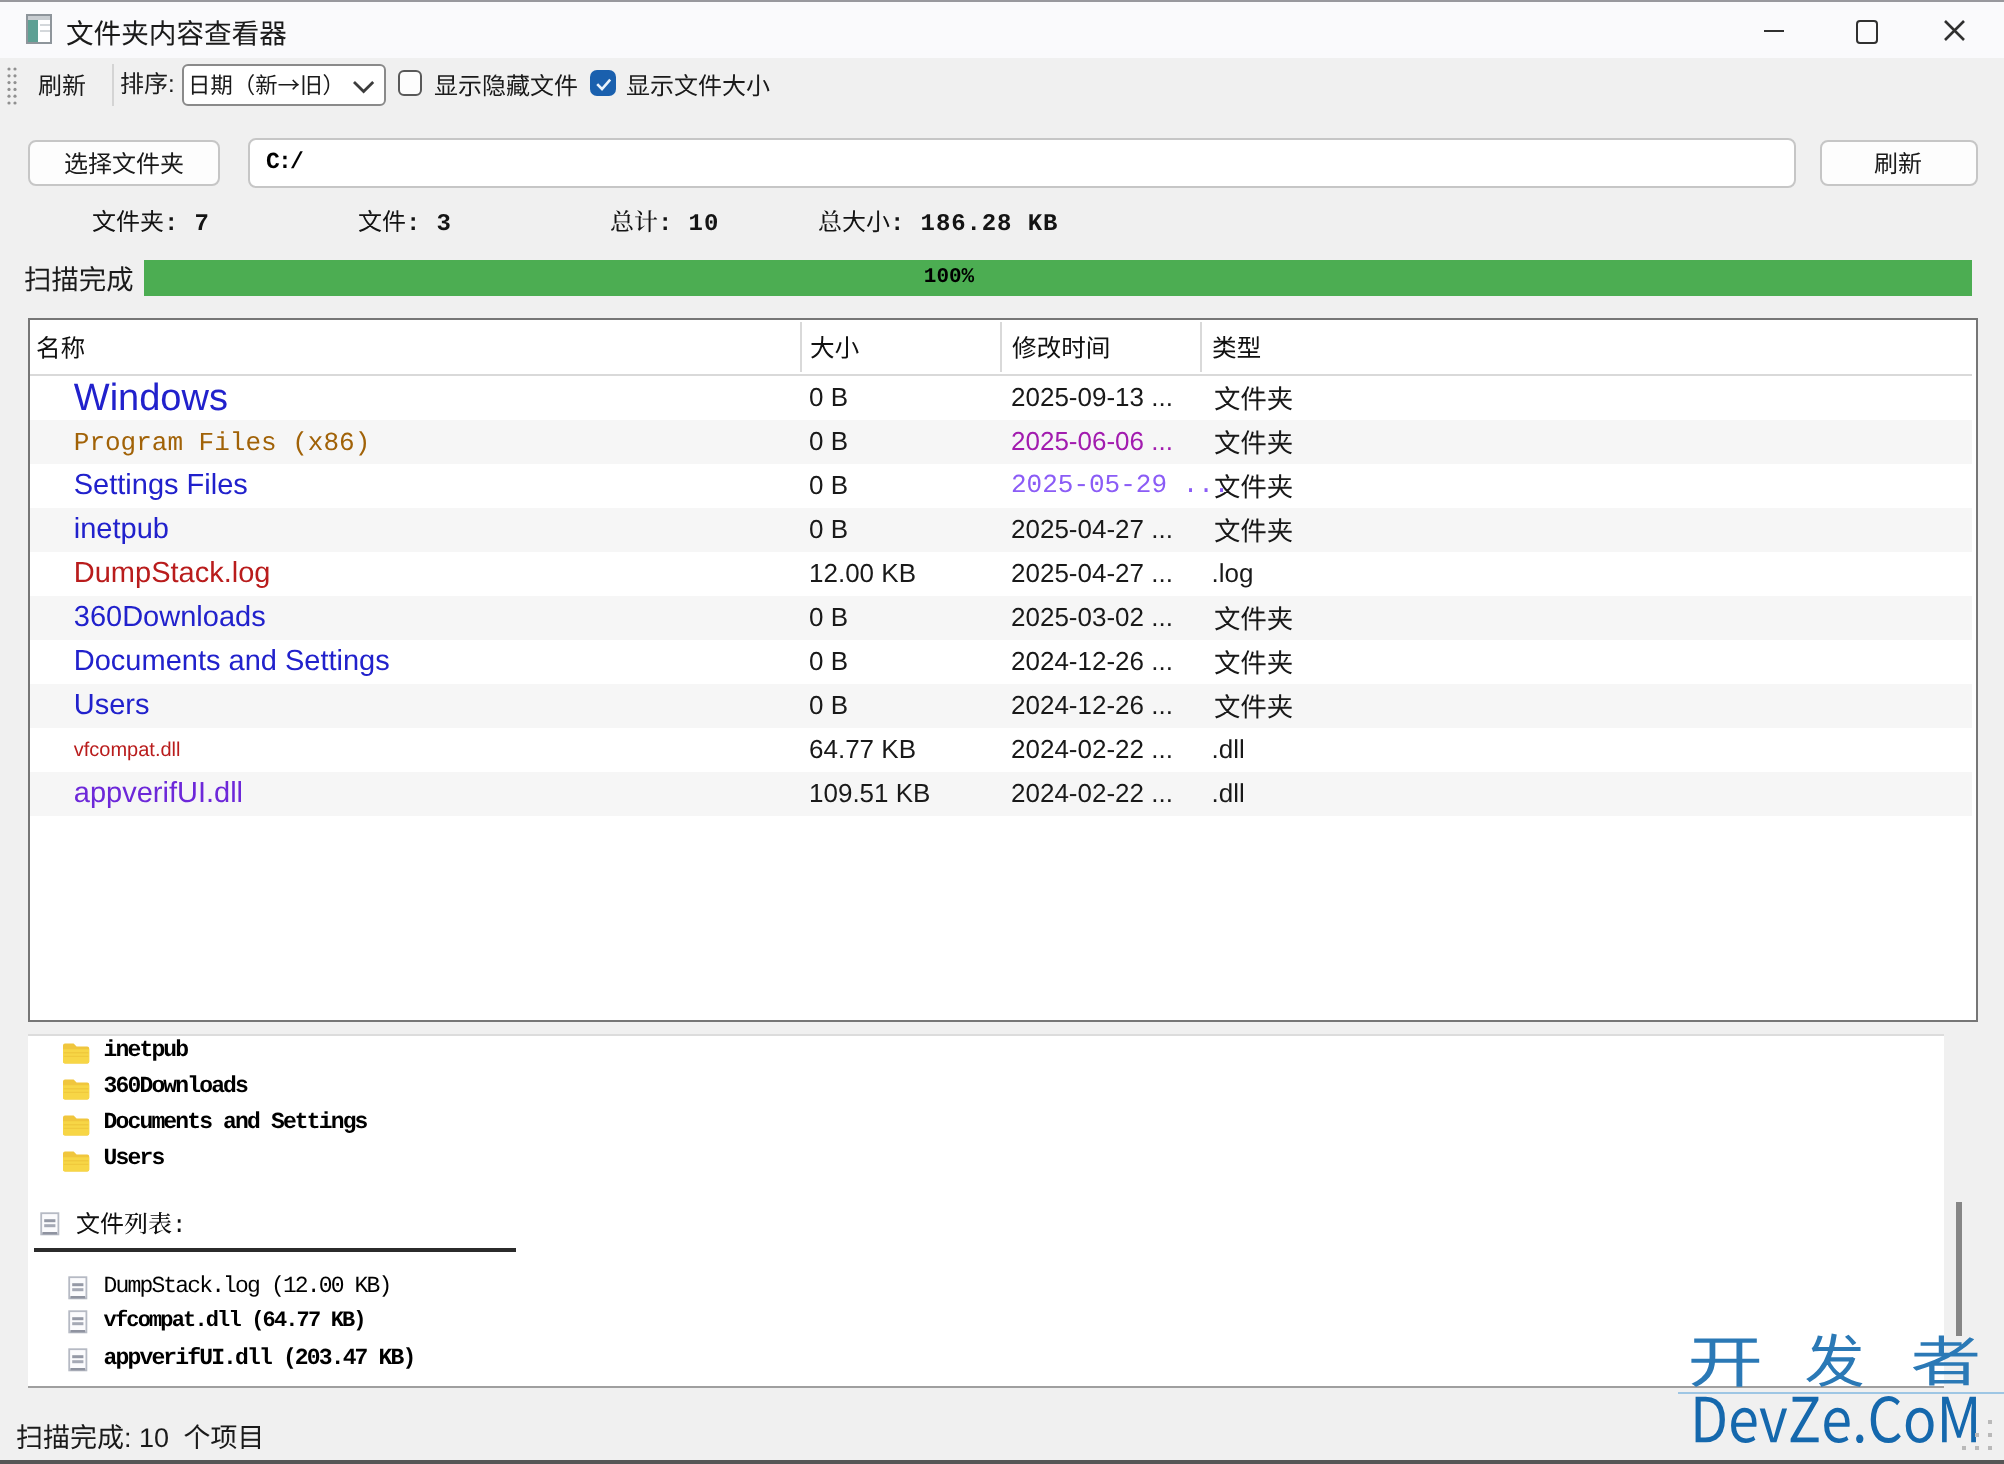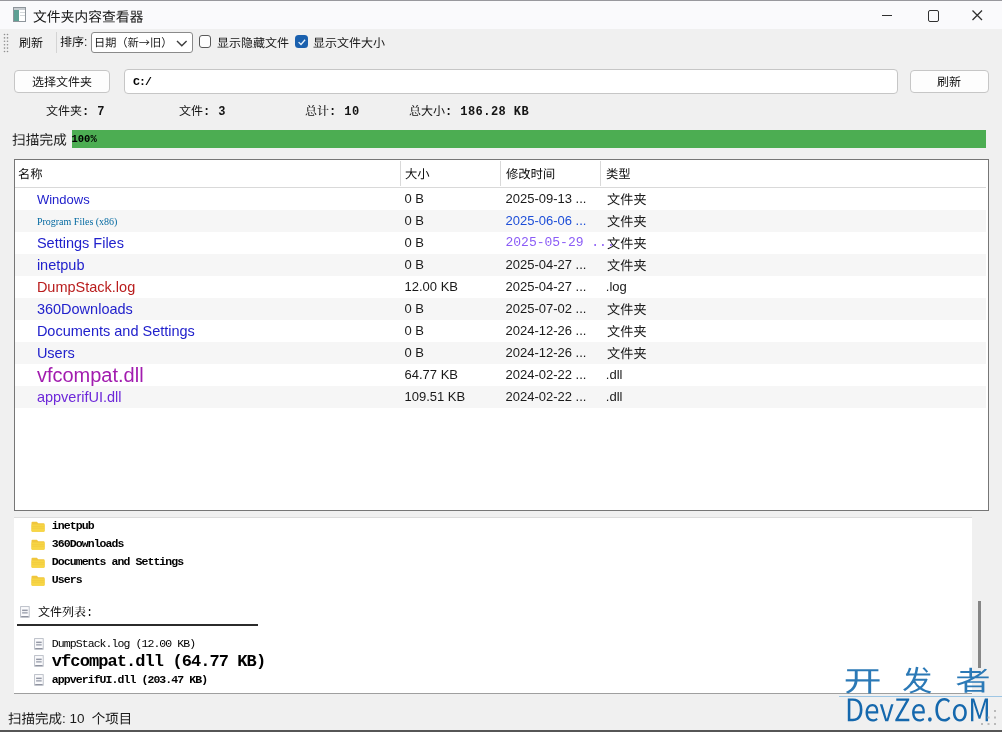--- a/index.html
+++ b/index.html
@@ -184,21 +184,21 @@
       <use href="#s5c0f" fill="#141414" transform="translate(24.00 10.14) scale(0.012000 -0.012000)"></use>
       <text x="36.00" y="10.14" font-family="Liberation Mono, monospace" font-size="12px" fill="#141414" font-weight="bold" letter-spacing="0.45">: 186.28 KB</text>
     </svg>
     <svg class="ab" style="left:12.2px;top:132.6px;overflow:visible" width="57" height="12.8">
       <use href="#s626b" fill="#1b1b1b" transform="translate(0.00 11.64) scale(0.013700 -0.013700)"></use>
       <use href="#s63cf" fill="#1b1b1b" transform="translate(13.70 11.64) scale(0.013700 -0.013700)"></use>
       <use href="#s5b8c" fill="#1b1b1b" transform="translate(27.40 11.64) scale(0.013700 -0.013700)"></use>
       <use href="#s6210" fill="#1b1b1b" transform="translate(41.10 11.64) scale(0.013700 -0.013700)"></use>
     </svg>
     <div class="ab" style="left:71.5px;top:129.6px;width:914px;height:18.2px;background:#4cad52"></div>
-    <div class="ab" style="left:71.5px;top:133.5px;width:806px;text-align:left;font-family:Liberation Mono, monospace;font-weight:bold;font-size:10.5px;color:#000;line-height:11px">100%</div>
+    <div class="ab" style="left:71.5px;top:133.5px;width:806px;text-align:center;font-family:Liberation Mono, monospace;font-weight:bold;font-size:10.5px;color:#000;line-height:11px">100%</div>
     <div class="ab" style="left:14.4px;top:158.8px;width:973px;height:350.4px;background:#fff;border:1px solid #767676"></div>
     <div class="ab" style="left:15.4px;top:210.0px;width:971px;height:22.0px;background:#f6f6f6"></div>
     <div class="ab" style="left:15.4px;top:254.0px;width:971px;height:22.0px;background:#f6f6f6"></div>
     <div class="ab" style="left:15.4px;top:298.0px;width:971px;height:22.0px;background:#f6f6f6"></div>
     <div class="ab" style="left:15.4px;top:342.0px;width:971px;height:22.0px;background:#f6f6f6"></div>
     <div class="ab" style="left:15.4px;top:386.0px;width:971px;height:22.0px;background:#f6f6f6"></div>
     <div class="ab" style="left:15.4px;top:159.8px;width:971px;height:27.6px;background:#fff;border-bottom:1px solid #d9d9d9"></div>
     <div class="ab" style="left:399.9px;top:160.8px;width:1px;height:25px;background:#d9d9d9"></div>
     <div class="ab" style="left:499.8px;top:160.8px;width:1px;height:25px;background:#d9d9d9"></div>
     <div class="ab" style="left:600.4px;top:160.8px;width:1px;height:25px;background:#d9d9d9"></div>
@@ -213,31 +213,31 @@
     <svg class="ab" style="left:505.8px;top:168.3px;overflow:visible" width="51" height="11.4">
       <use href="#s4fee" fill="#111" transform="translate(0.00 10.34) scale(0.012300 -0.012300)"></use>
       <use href="#s6539" fill="#111" transform="translate(12.30 10.34) scale(0.012300 -0.012300)"></use>
       <use href="#s65f6" fill="#111" transform="translate(24.60 10.34) scale(0.012300 -0.012300)"></use>
       <use href="#s95f4" fill="#111" transform="translate(36.90 10.34) scale(0.012300 -0.012300)"></use>
     </svg>
     <svg class="ab" style="left:606.4px;top:168.3px;overflow:visible" width="27" height="11.3">
       <use href="#s7c7b" fill="#111" transform="translate(0.00 10.32) scale(0.012300 -0.012300)"></use>
       <use href="#s578b" fill="#111" transform="translate(12.30 10.32) scale(0.012300 -0.012300)"></use>
     </svg>
-    <div class="ab" style="left:36.9px;top:191.0px;font-family:Liberation Sans, sans-serif;font-size:13px;line-height:17px;color:#2121cc">Windows</div>
+    <div class="ab" style="left:36.9px;top:191.0px;font-family:Liberation Sans, sans-serif;font-size:19px;line-height:17px;color:#2121cc">Windows</div>
     <div class="ab" style="left:404.5px;top:191.0px;font-family:Liberation Sans, sans-serif;font-size:13px;line-height:16px;color:#191919">0 B</div>
     <div class="ab" style="left:505.5px;top:191.0px;font-family:Liberation Sans, sans-serif;font-size:13px;line-height:16px;color:#191919">2025-09-13 ...</div>
     <svg class="ab" style="left:606.5px;top:192.9px;overflow:visible" width="42" height="12.2">
       <use href="#s6587" fill="#191919" transform="translate(0.00 11.18) scale(0.013200 -0.013200)"></use>
       <use href="#s4ef6" fill="#191919" transform="translate(13.20 11.18) scale(0.013200 -0.013200)"></use>
       <use href="#s5939" fill="#191919" transform="translate(26.40 11.18) scale(0.013200 -0.013200)"></use>
     </svg>
-    <div class="ab" style="left:36.9px;top:213.0px;font-family:Liberation Serif, serif;font-size:10px;line-height:17px;color:#0369a1">Program Files (x86)</div>
+    <div class="ab" style="left:36.9px;top:213.0px;font-family:Liberation Mono, monospace;font-size:13px;line-height:17px;color:#a16207">Program Files (x86)</div>
     <div class="ab" style="left:404.5px;top:213.0px;font-family:Liberation Sans, sans-serif;font-size:13px;line-height:16px;color:#191919">0 B</div>
-    <div class="ab" style="left:505.5px;top:213.0px;font-family:Liberation Sans, sans-serif;font-size:13px;line-height:16px;color:#1d4ed8">2025-06-06 ...</div>
+    <div class="ab" style="left:505.5px;top:213.0px;font-family:Liberation Sans, sans-serif;font-size:13px;line-height:16px;color:#a21caf">2025-06-06 ...</div>
     <svg class="ab" style="left:606.5px;top:214.9px;overflow:visible" width="42" height="12.2">
       <use href="#s6587" fill="#191919" transform="translate(0.00 11.18) scale(0.013200 -0.013200)"></use>
       <use href="#s4ef6" fill="#191919" transform="translate(13.20 11.18) scale(0.013200 -0.013200)"></use>
       <use href="#s5939" fill="#191919" transform="translate(26.40 11.18) scale(0.013200 -0.013200)"></use>
     </svg>
     <div class="ab" style="left:36.9px;top:235.0px;font-family:Liberation Sans, sans-serif;font-size:14.5px;line-height:17px;color:#2121cc">Settings Files</div>
     <div class="ab" style="left:404.5px;top:235.0px;font-family:Liberation Sans, sans-serif;font-size:13px;line-height:16px;color:#191919">0 B</div>
     <div class="ab" style="left:505.5px;top:235.0px;font-family:Liberation Mono, monospace;font-size:13px;line-height:16px;color:#8b5cf6">2025-05-29 ...</div>
     <svg class="ab" style="left:606.5px;top:236.9px;overflow:visible" width="42" height="12.2">
       <use href="#s6587" fill="#191919" transform="translate(0.00 11.18) scale(0.013200 -0.013200)"></use>
@@ -251,21 +251,21 @@
       <use href="#s6587" fill="#191919" transform="translate(0.00 11.18) scale(0.013200 -0.013200)"></use>
       <use href="#s4ef6" fill="#191919" transform="translate(13.20 11.18) scale(0.013200 -0.013200)"></use>
       <use href="#s5939" fill="#191919" transform="translate(26.40 11.18) scale(0.013200 -0.013200)"></use>
     </svg>
     <div class="ab" style="left:36.9px;top:279.0px;font-family:Liberation Sans, sans-serif;font-size:14.5px;line-height:17px;color:#b91c1c">DumpStack.log</div>
     <div class="ab" style="left:404.5px;top:279.0px;font-family:Liberation Sans, sans-serif;font-size:13px;line-height:16px;color:#191919">12.00 KB</div>
     <div class="ab" style="left:505.5px;top:279.0px;font-family:Liberation Sans, sans-serif;font-size:13px;line-height:16px;color:#191919">2025-04-27 ...</div>
     <div class="ab" style="left:605.8px;top:279.0px;font-family:Liberation Sans, sans-serif;font-size:13px;line-height:16px;color:#191919">.log</div>
     <div class="ab" style="left:36.9px;top:301.0px;font-family:Liberation Sans, sans-serif;font-size:14.5px;line-height:17px;color:#2121cc">360Downloads</div>
     <div class="ab" style="left:404.5px;top:301.0px;font-family:Liberation Sans, sans-serif;font-size:13px;line-height:16px;color:#191919">0 B</div>
-    <div class="ab" style="left:505.5px;top:301.0px;font-family:Liberation Sans, sans-serif;font-size:13px;line-height:16px;color:#191919">2025-07-02 ...</div>
+    <div class="ab" style="left:505.5px;top:301.0px;font-family:Liberation Sans, sans-serif;font-size:13px;line-height:16px;color:#191919">2025-03-02 ...</div>
     <svg class="ab" style="left:606.5px;top:302.9px;overflow:visible" width="42" height="12.2">
       <use href="#s6587" fill="#191919" transform="translate(0.00 11.18) scale(0.013200 -0.013200)"></use>
       <use href="#s4ef6" fill="#191919" transform="translate(13.20 11.18) scale(0.013200 -0.013200)"></use>
       <use href="#s5939" fill="#191919" transform="translate(26.40 11.18) scale(0.013200 -0.013200)"></use>
     </svg>
     <div class="ab" style="left:36.9px;top:323.0px;font-family:Liberation Sans, sans-serif;font-size:14.5px;line-height:17px;color:#2121cc">Documents and Settings</div>
     <div class="ab" style="left:404.5px;top:323.0px;font-family:Liberation Sans, sans-serif;font-size:13px;line-height:16px;color:#191919">0 B</div>
     <div class="ab" style="left:505.5px;top:323.0px;font-family:Liberation Sans, sans-serif;font-size:13px;line-height:16px;color:#191919">2024-12-26 ...</div>
     <svg class="ab" style="left:606.5px;top:324.9px;overflow:visible" width="42" height="12.2">
       <use href="#s6587" fill="#191919" transform="translate(0.00 11.18) scale(0.013200 -0.013200)"></use>
@@ -273,21 +273,21 @@
       <use href="#s5939" fill="#191919" transform="translate(26.40 11.18) scale(0.013200 -0.013200)"></use>
     </svg>
     <div class="ab" style="left:36.9px;top:345.0px;font-family:Liberation Sans, sans-serif;font-size:14.5px;line-height:17px;color:#2121cc">Users</div>
     <div class="ab" style="left:404.5px;top:345.0px;font-family:Liberation Sans, sans-serif;font-size:13px;line-height:16px;color:#191919">0 B</div>
     <div class="ab" style="left:505.5px;top:345.0px;font-family:Liberation Sans, sans-serif;font-size:13px;line-height:16px;color:#191919">2024-12-26 ...</div>
     <svg class="ab" style="left:606.5px;top:346.9px;overflow:visible" width="42" height="12.2">
       <use href="#s6587" fill="#191919" transform="translate(0.00 11.18) scale(0.013200 -0.013200)"></use>
       <use href="#s4ef6" fill="#191919" transform="translate(13.20 11.18) scale(0.013200 -0.013200)"></use>
       <use href="#s5939" fill="#191919" transform="translate(26.40 11.18) scale(0.013200 -0.013200)"></use>
     </svg>
-    <div class="ab" style="left:36.9px;top:367.0px;font-family:Liberation Sans, sans-serif;font-size:20px;line-height:17px;color:#a21caf">vfcompat.dll</div>
+    <div class="ab" style="left:36.9px;top:367.0px;font-family:Liberation Sans, sans-serif;font-size:10px;line-height:17px;color:#b91c1c">vfcompat.dll</div>
     <div class="ab" style="left:404.5px;top:367.0px;font-family:Liberation Sans, sans-serif;font-size:13px;line-height:16px;color:#191919">64.77 KB</div>
     <div class="ab" style="left:505.5px;top:367.0px;font-family:Liberation Sans, sans-serif;font-size:13px;line-height:16px;color:#191919">2024-02-22 ...</div>
     <div class="ab" style="left:605.8px;top:367.0px;font-family:Liberation Sans, sans-serif;font-size:13px;line-height:16px;color:#191919">.dll</div>
     <div class="ab" style="left:36.9px;top:389.0px;font-family:Liberation Sans, sans-serif;font-size:14.5px;line-height:17px;color:#6d28d9">appverifUI.dll</div>
     <div class="ab" style="left:404.5px;top:389.0px;font-family:Liberation Sans, sans-serif;font-size:13px;line-height:16px;color:#191919">109.51 KB</div>
     <div class="ab" style="left:505.5px;top:389.0px;font-family:Liberation Sans, sans-serif;font-size:13px;line-height:16px;color:#191919">2024-02-22 ...</div>
     <div class="ab" style="left:605.8px;top:389.0px;font-family:Liberation Sans, sans-serif;font-size:13px;line-height:16px;color:#191919">.dll</div>
     <div class="ab" style="left:14px;top:516.8px;width:957.5px;height:175.5px;background:#fff;border-top:1px solid #dcdcdc;border-bottom:1px solid #9f9f9f"></div>
     <svg class="ab" style="left:30.5px;top:520.5px" width="15" height="11">
       <path d="M0.5 1.8 Q0.5 0.8 1.5 0.8 L5.8 0.8 L7.3 2.3 L12.6 2.3 Q13.6 2.3 13.6 3.3 L13.6 9.7 Q13.6 10.7 12.6 10.7 L1.5 10.7 Q0.5 10.7 0.5 9.7 Z" fill="#f0c63d"></path>
@@ -333,21 +333,21 @@
       <rect x="2.1" y="6.1" width="5.6" height="1.5" fill="#a5a9b5"></rect>
       <rect x="1.2" y="10" width="7.4" height="1.2" fill="#8f93a0"></rect>
     </svg>
     <div class="ab" style="left:51.8px;top:637.2px;font-family:Liberation Mono, monospace;font-size:11.5px;letter-spacing:-0.925px;line-height:13px;color:#000;font-weight:normal">DumpStack.log (12.00 KB)</div>
     <svg class="ab" style="left:33.5px;top:655.3px" width="10" height="12">
       <rect x="0.6" y="0.6" width="8.6" height="10.6" fill="#fbfbfd" stroke="#b6bac4" stroke-width="0.9"></rect>
       <rect x="2.1" y="3.6" width="5.6" height="1.5" fill="#9599a6"></rect>
       <rect x="2.1" y="6.1" width="5.6" height="1.5" fill="#a5a9b5"></rect>
       <rect x="1.2" y="10" width="7.4" height="1.2" fill="#8f93a0"></rect>
     </svg>
-    <div class="ab" style="left:51.8px;top:654.7px;font-family:Liberation Mono, monospace;font-size:17px;letter-spacing:-0.925px;line-height:13px;color:#000;font-weight:bold">vfcompat.dll (64.77 KB)</div>
+    <div class="ab" style="left:51.8px;top:654.7px;font-family:Liberation Mono, monospace;font-size:11px;letter-spacing:-0.925px;line-height:13px;color:#000;font-weight:bold">vfcompat.dll (64.77 KB)</div>
     <svg class="ab" style="left:33.5px;top:673.7px" width="10" height="12">
       <rect x="0.6" y="0.6" width="8.6" height="10.6" fill="#fbfbfd" stroke="#b6bac4" stroke-width="0.9"></rect>
       <rect x="2.1" y="3.6" width="5.6" height="1.5" fill="#9599a6"></rect>
       <rect x="2.1" y="6.1" width="5.6" height="1.5" fill="#a5a9b5"></rect>
       <rect x="1.2" y="10" width="7.4" height="1.2" fill="#8f93a0"></rect>
     </svg>
     <div class="ab" style="left:51.8px;top:673.1px;font-family:Liberation Mono, monospace;font-size:11.5px;letter-spacing:-0.925px;line-height:13px;color:#000;font-weight:bold">appverifUI.dll (203.47 KB)</div>
     <div class="ab" style="left:978px;top:601px;width:2.6px;height:67px;background:#868686"></div>
     <svg class="ab" style="left:7.5px;top:711.9px;overflow:visible" width="126" height="14.2">
       <use href="#s626b" fill="#1b1b1b" transform="translate(0.00 11.47) scale(0.013500 -0.013500)"></use>

